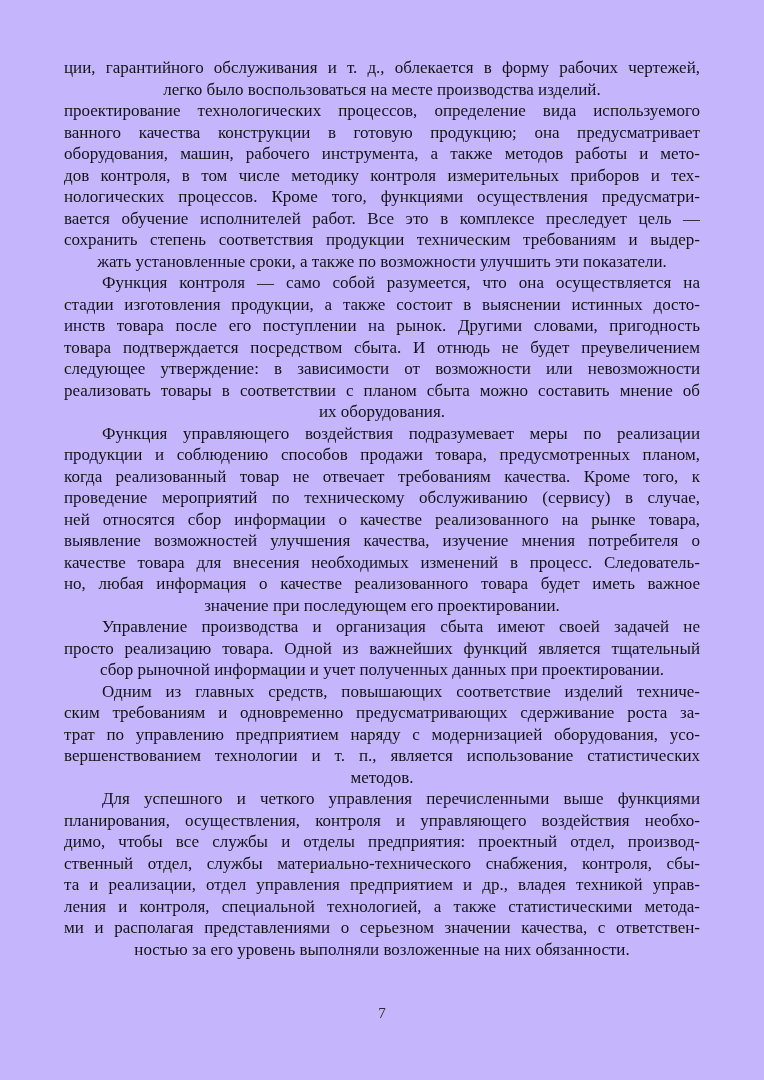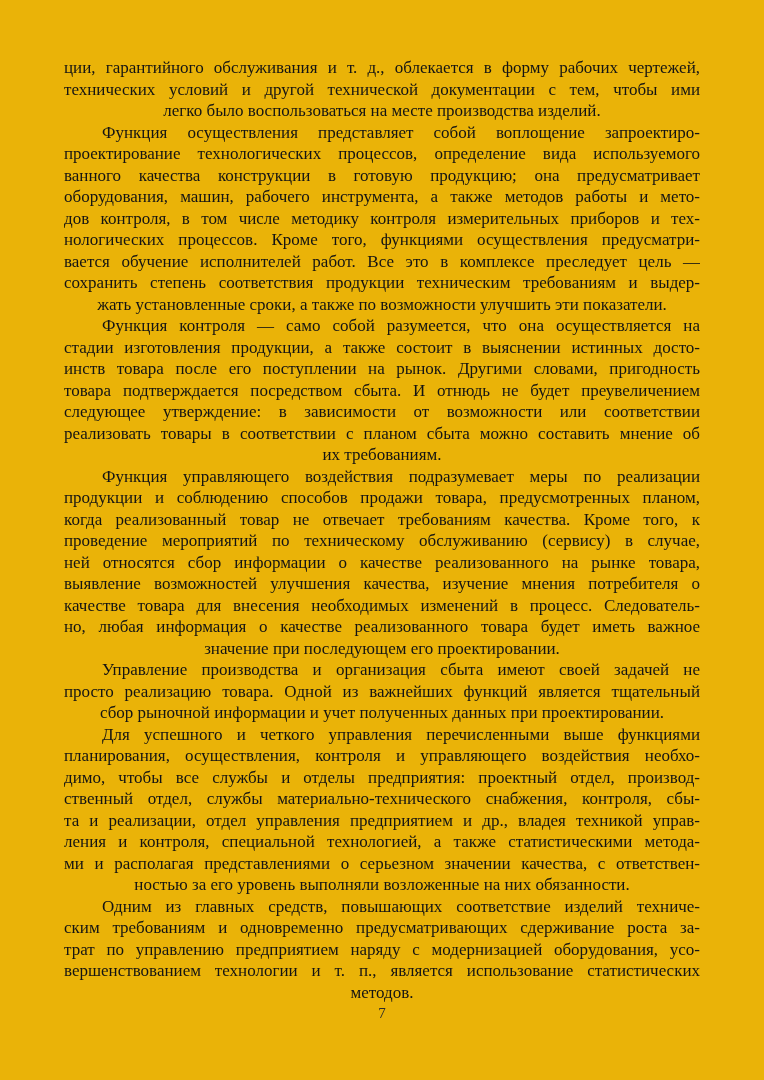--- a/index.html
+++ b/index.html
@@ -5,21 +5,21 @@
   html, body {
     margin: 0;
     padding: 0;
     background: #e8e8e8;
   }
   .page {
     position: relative;
     width: 764px;
     height: 1080px;
     margin: 0 auto;
-    background: #eab308;
+    background: #c4b5fd;
     overflow: hidden;
     font-family: "Liberation Serif", "DejaVu Serif", serif;
     color: #141414;
   }
   .text-block {
     position: absolute;
     top: 57px;
     left: 64px;
     width: 636px;
     font-size: 17px;
@@ -52,71 +52,69 @@
     color: #2a2a2a;
   }
 </style>
 </head>
 <body>
 
 <div class="page">
   <div class="text-block">
       <div class="paragraph">
         <div class="line just">ции, гарантийного обслуживания и т. д., облекается в форму рабочих чертежей,</div>
-        <div class="line just">технических условий и другой технической документации с тем, чтобы ими</div>
         <div class="line">легко было воспользоваться на месте производства изделий.</div>
       </div>
       <div class="paragraph">
-        <div class="line just indent">Функция осуществления представляет собой воплощение запроектиро-</div>
         <div class="line just">проектирование технологических процессов, определение вида используемого</div>
         <div class="line just">ванного качества конструкции в готовую продукцию; она предусматривает</div>
         <div class="line just">оборудования, машин, рабочего инструмента, а также методов работы и мето-</div>
         <div class="line just">дов контроля, в том числе методику контроля измерительных приборов и тех-</div>
         <div class="line just">нологических процессов. Кроме того, функциями осуществления предусматри-</div>
         <div class="line just">вается обучение исполнителей работ. Все это в комплексе преследует цель —</div>
         <div class="line just">сохранить степень соответствия продукции техническим требованиям и выдер-</div>
         <div class="line">жать установленные сроки, а также по возможности улучшить эти показатели.</div>
       </div>
       <div class="paragraph">
         <div class="line just indent">Функция контроля — само собой разумеется, что она осуществляется на</div>
         <div class="line just">стадии изготовления продукции, а также состоит в выяснении истинных досто-</div>
         <div class="line just">инств товара после его поступлении на рынок. Другими словами, пригодность</div>
         <div class="line just">товара подтверждается посредством сбыта. И отнюдь не будет преувеличением</div>
-        <div class="line just">следующее утверждение: в зависимости от возможности или соответствии</div>
+        <div class="line just">следующее утверждение: в зависимости от возможности или невозможности</div>
         <div class="line just">реализовать товары в соответствии с планом сбыта можно составить мнение об</div>
-        <div class="line">их требованиям.</div>
+        <div class="line">их оборудования.</div>
       </div>
       <div class="paragraph">
         <div class="line just indent">Функция управляющего воздействия подразумевает меры по реализации</div>
         <div class="line just">продукции и соблюдению способов продажи товара, предусмотренных планом,</div>
         <div class="line just">когда реализованный товар не отвечает требованиям качества. Кроме того, к</div>
         <div class="line just">проведение мероприятий по техническому обслуживанию (сервису) в случае,</div>
         <div class="line just">ней относятся сбор информации о качестве реализованного на рынке товара,</div>
         <div class="line just">выявление возможностей улучшения качества, изучение мнения потребителя о</div>
         <div class="line just">качестве товара для внесения необходимых изменений в процесс. Следователь-</div>
         <div class="line just">но, любая информация о качестве реализованного товара будет иметь важное</div>
         <div class="line">значение при последующем его проектировании.</div>
       </div>
       <div class="paragraph">
         <div class="line just indent">Управление производства и организация сбыта имеют своей задачей не</div>
         <div class="line just">просто реализацию товара. Одной из важнейших функций является тщательный</div>
         <div class="line">сбор рыночной информации и учет полученных данных при проектировании.</div>
       </div>
       <div class="paragraph">
+        <div class="line just indent">Одним из главных средств, повышающих соответствие изделий техниче-</div>
+        <div class="line just">ским требованиям и одновременно предусматривающих сдерживание роста за-</div>
+        <div class="line just">трат по управлению предприятием наряду с модернизацией оборудования, усо-</div>
+        <div class="line just">вершенствованием технологии и т. п., является использование статистических</div>
+        <div class="line">методов.</div>
+      </div>
+      <div class="paragraph">
         <div class="line just indent">Для успешного и четкого управления перечисленными выше функциями</div>
         <div class="line just">планирования, осуществления, контроля и управляющего воздействия необхо-</div>
         <div class="line just">димо, чтобы все службы и отделы предприятия: проектный отдел, производ-</div>
         <div class="line just">ственный отдел, службы материально-технического снабжения, контроля, сбы-</div>
         <div class="line just">та и реализации, отдел управления предприятием и др., владея техникой управ-</div>
         <div class="line just">ления и контроля, специальной технологией, а также статистическими метода-</div>
         <div class="line just">ми и располагая представлениями о серьезном значении качества, с ответствен-</div>
         <div class="line">ностью за его уровень выполняли возложенные на них обязанности.</div>
       </div>
-      <div class="paragraph">
-        <div class="line just indent">Одним из главных средств, повышающих соответствие изделий техниче-</div>
-        <div class="line just">ским требованиям и одновременно предусматривающих сдерживание роста за-</div>
-        <div class="line just">трат по управлению предприятием наряду с модернизацией оборудования, усо-</div>
-        <div class="line just">вершенствованием технологии и т. п., является использование статистических</div>
-        <div class="line">методов.</div>
-      </div>
     </div>
   <div class="page-number">7</div>
 </div>
 
 </body></html>

